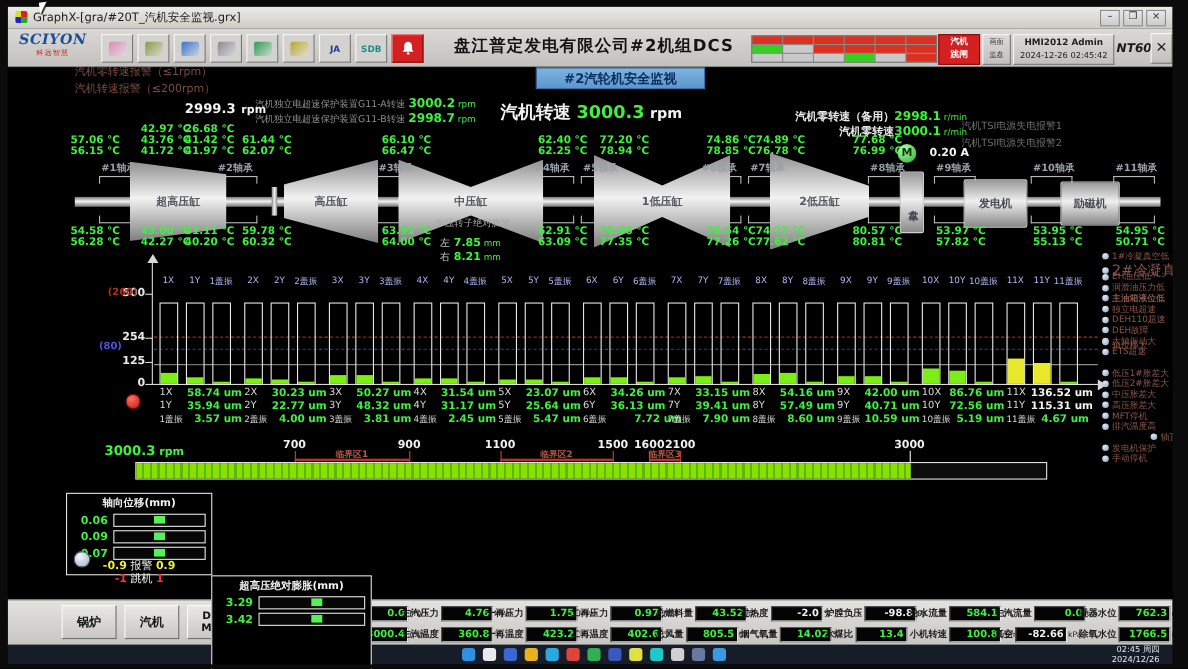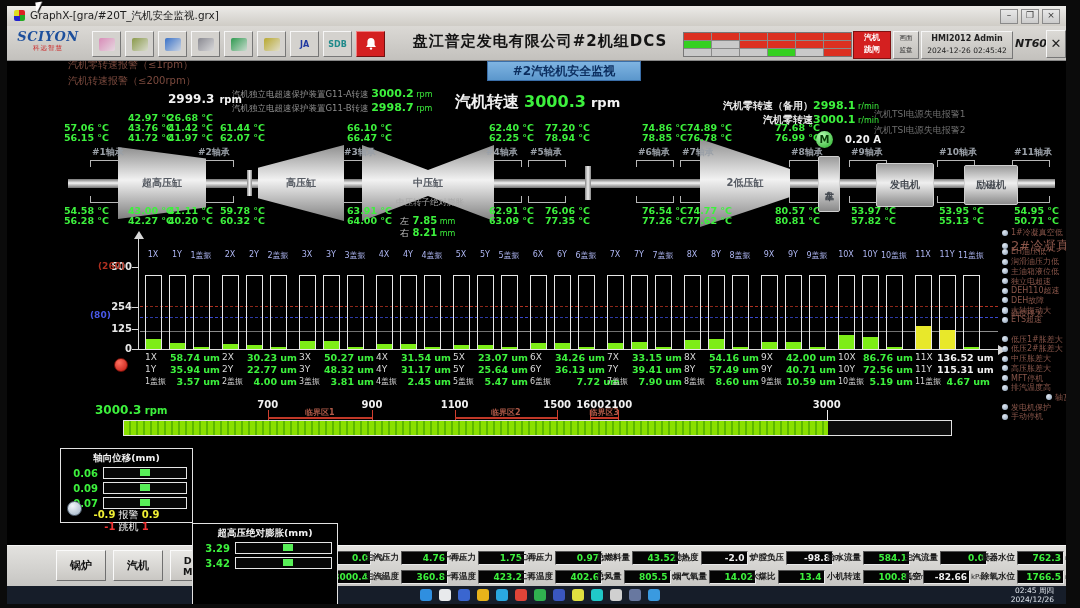--- a/index.html
+++ b/index.html
@@ -320,20 +320,21 @@
     <div class="abs" style="left: 680px; top: 108px; width: 200px; white-space: nowrap;"><span style="display: inline-block; width: 133px; text-align: right; font-size: 10px; color: rgb(232, 232, 232); font-weight: bold;">汽机零转速</span><span style="font-size: 11px; color: rgb(61, 241, 61); font-weight: bold;">3000.1</span><span style="font-size: 8px; color: rgb(61, 241, 61);"> r/min</span></div>
     <div class="abs" style="left: 874px; top: 108px; font-size: 9px; color: rgb(110, 110, 110);">汽机TSI电源失电报警1</div>
     <div class="abs" style="left: 874px; top: 124px; font-size: 9px; color: rgb(110, 110, 110);">汽机TSI电源失电报警2</div>
     <div class="abs" style="left: 68px; top: 179px; width: 987px; height: 9px; background: linear-gradient(rgb(119, 119, 119), rgb(242, 242, 242) 45%, rgb(112, 112, 112)); z-index: 2;"></div>
     <div class="abs" style="left: 247px; top: 170px; width: 5px; height: 26px; background: linear-gradient(90deg, rgb(136, 136, 136), rgb(238, 238, 238), rgb(136, 136, 136)); z-index: 3;"></div>
     <div class="abs" style="left: 303px; top: 163px; width: 7px; height: 40px; background: linear-gradient(90deg, rgb(136, 136, 136), rgb(238, 238, 238), rgb(136, 136, 136)); z-index: 3;"></div>
     <div class="abs" style="left: 585px; top: 166px; width: 6px; height: 34px; background: linear-gradient(90deg, rgb(136, 136, 136), rgb(238, 238, 238), rgb(136, 136, 136)); z-index: 3;"></div>
     <div class="cyl abs" style="left: 118px; top: 147px; width: 88px; height: 72px; clip-path: polygon(0px 0px, 100% 16%, 100% 84%, 0px 100%);">超高压缸</div>
     <div class="cyl abs" style="left: 258px; top: 145px; width: 86px; height: 76px; clip-path: polygon(0px 30%, 100% 0px, 100% 100%, 0px 70%);">高压缸</div>
     <div class="cyl abs" style="left: 362px; top: 145px; width: 132px; height: 76px; clip-path: polygon(0px 0px, 50% 33%, 100% 0px, 100% 100%, 50% 67%, 0px 100%);">中压缸</div>
+    <div class="cyl abs" style="left: 540px; top: 141px; width: 124px; height: 84px; clip-path: polygon(0px 0px, 50% 33%, 100% 0px, 100% 100%, 50% 67%, 0px 100%);">1低压缸</div>
     <div class="cyl abs" style="left: 700px; top: 139px; width: 90px; height: 88px; clip-path: polygon(0px 0px, 100% 34%, 100% 66%, 0px 100%);">2低压缸</div>
     <div class="abs graylab" style="left: 92px; top: 146px; font-size: 9px; font-weight: bold; z-index: 4;">#1轴承</div>
     <div class="brk abs" style="left: 90px; top: 160px; width: 36px; height: 6px; border-bottom: none; z-index: 2;"></div>
     <div class="brk abs" style="left: 90px; top: 196px; width: 36px; height: 6px; border-top: none; z-index: 2;"></div>
     <div class="abs gv" style="left: 64px; top: 122px; font-size: 9.5px; white-space: nowrap; z-index: 4;">57.06 °C</div>
     <div class="abs gv" style="left: 64px; top: 132px; font-size: 9.5px; white-space: nowrap; z-index: 4;">56.15 °C</div>
     <div class="abs gv" style="left: 64px; top: 205px; font-size: 9.5px; white-space: nowrap; z-index: 4;">54.58 °C</div>
     <div class="abs gv" style="left: 64px; top: 215px; font-size: 9.5px; white-space: nowrap; z-index: 4;">56.28 °C</div>
     <div class="abs graylab" style="left: 198px; top: 146px; font-size: 9px; font-weight: bold; z-index: 4;">#2轴承</div>
     <div class="brk abs" style="left: 196px; top: 160px; width: 36px; height: 6px; border-bottom: none; z-index: 2;"></div>
@@ -666,21 +667,21 @@
       <span style="font-size: 13px; color: rgb(138, 86, 74); white-space: nowrap;">2#冷凝真空低</span>
     </div>
     <div class="abs" style="left: 1002px; top: 246.4px; display: flex; align-items: center; z-index: 2;">
       <div class="alarm-dot"></div>
       <span style="font-size: 8px; color: rgb(138, 86, 74); white-space: nowrap;">EH油压低</span>
     </div>
     <div class="abs" style="left: 1002px; top: 256.1px; display: flex; align-items: center; z-index: 2;">
       <div class="alarm-dot"></div>
       <span style="font-size: 8px; color: rgb(138, 86, 74); white-space: nowrap;">润滑油压力低</span>
     </div>
-    <div class="abs" style="left: 1002px; top: 265.8px; display: flex; align-items: center; z-index: 2;">
+    <div class="abs" style="left: 1002px; top: 265.8px; display: flex; align-items: center; z-index: 2; font-weight: bold;">
       <div class="alarm-dot"></div>
       <span style="font-size: 8px; color: rgb(138, 86, 74); white-space: nowrap;">主油箱液位低</span>
     </div>
     <div class="abs" style="left: 1002px; top: 275.5px; display: flex; align-items: center; z-index: 2;">
       <div class="alarm-dot"></div>
       <span style="font-size: 8px; color: rgb(138, 86, 74); white-space: nowrap;">独立电超速</span>
     </div>
     <div class="abs" style="left: 1002px; top: 285.2px; display: flex; align-items: center; z-index: 2;">
       <div class="alarm-dot"></div>
       <span style="font-size: 8px; color: rgb(138, 86, 74); white-space: nowrap;">DEH110超速</span>

